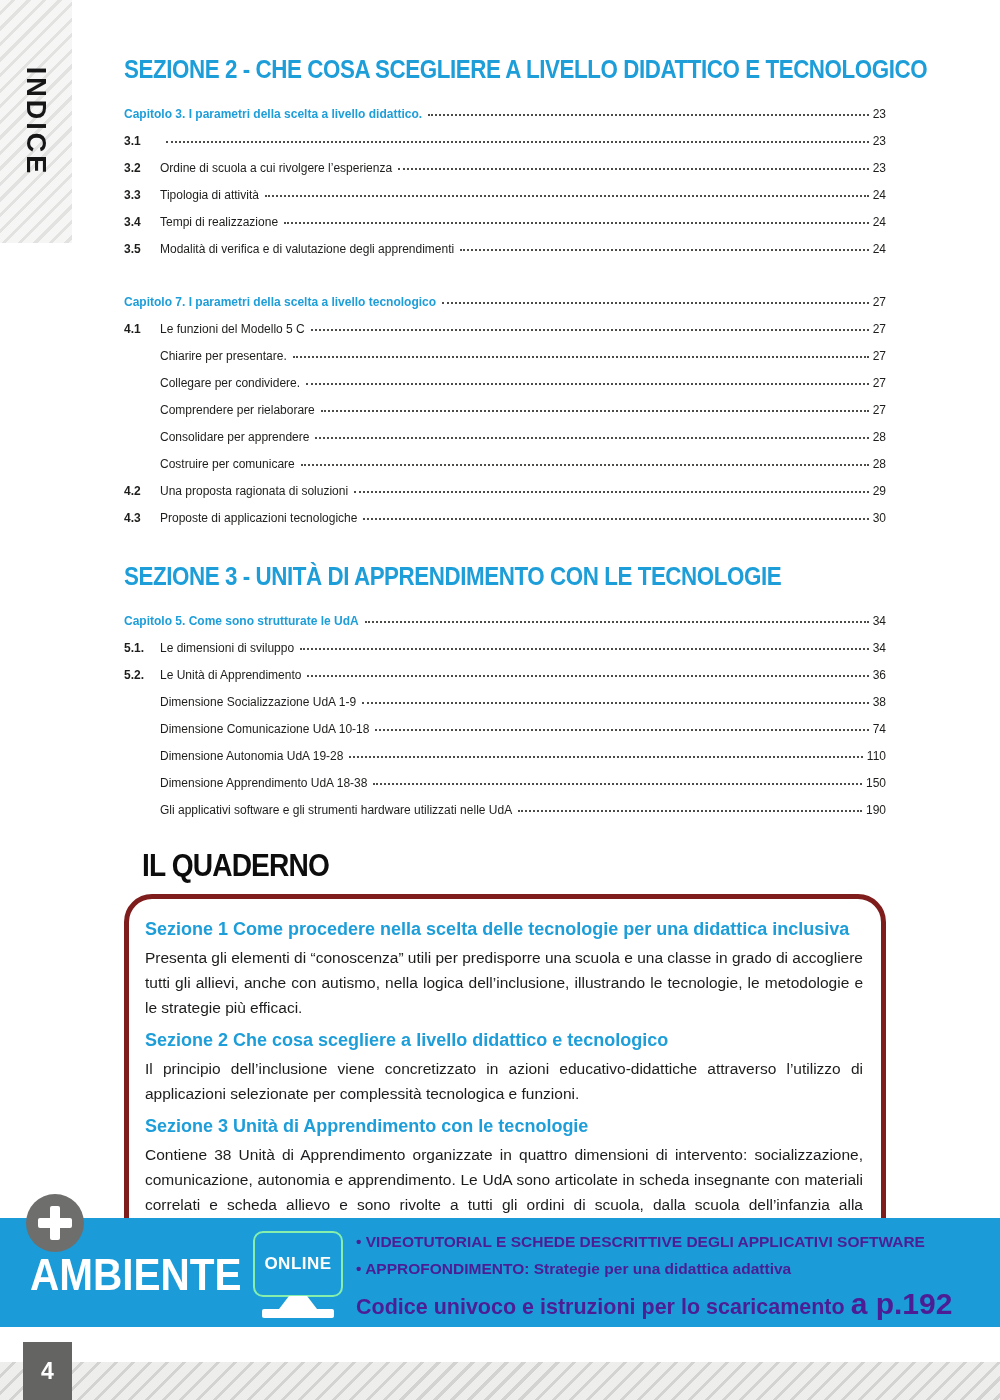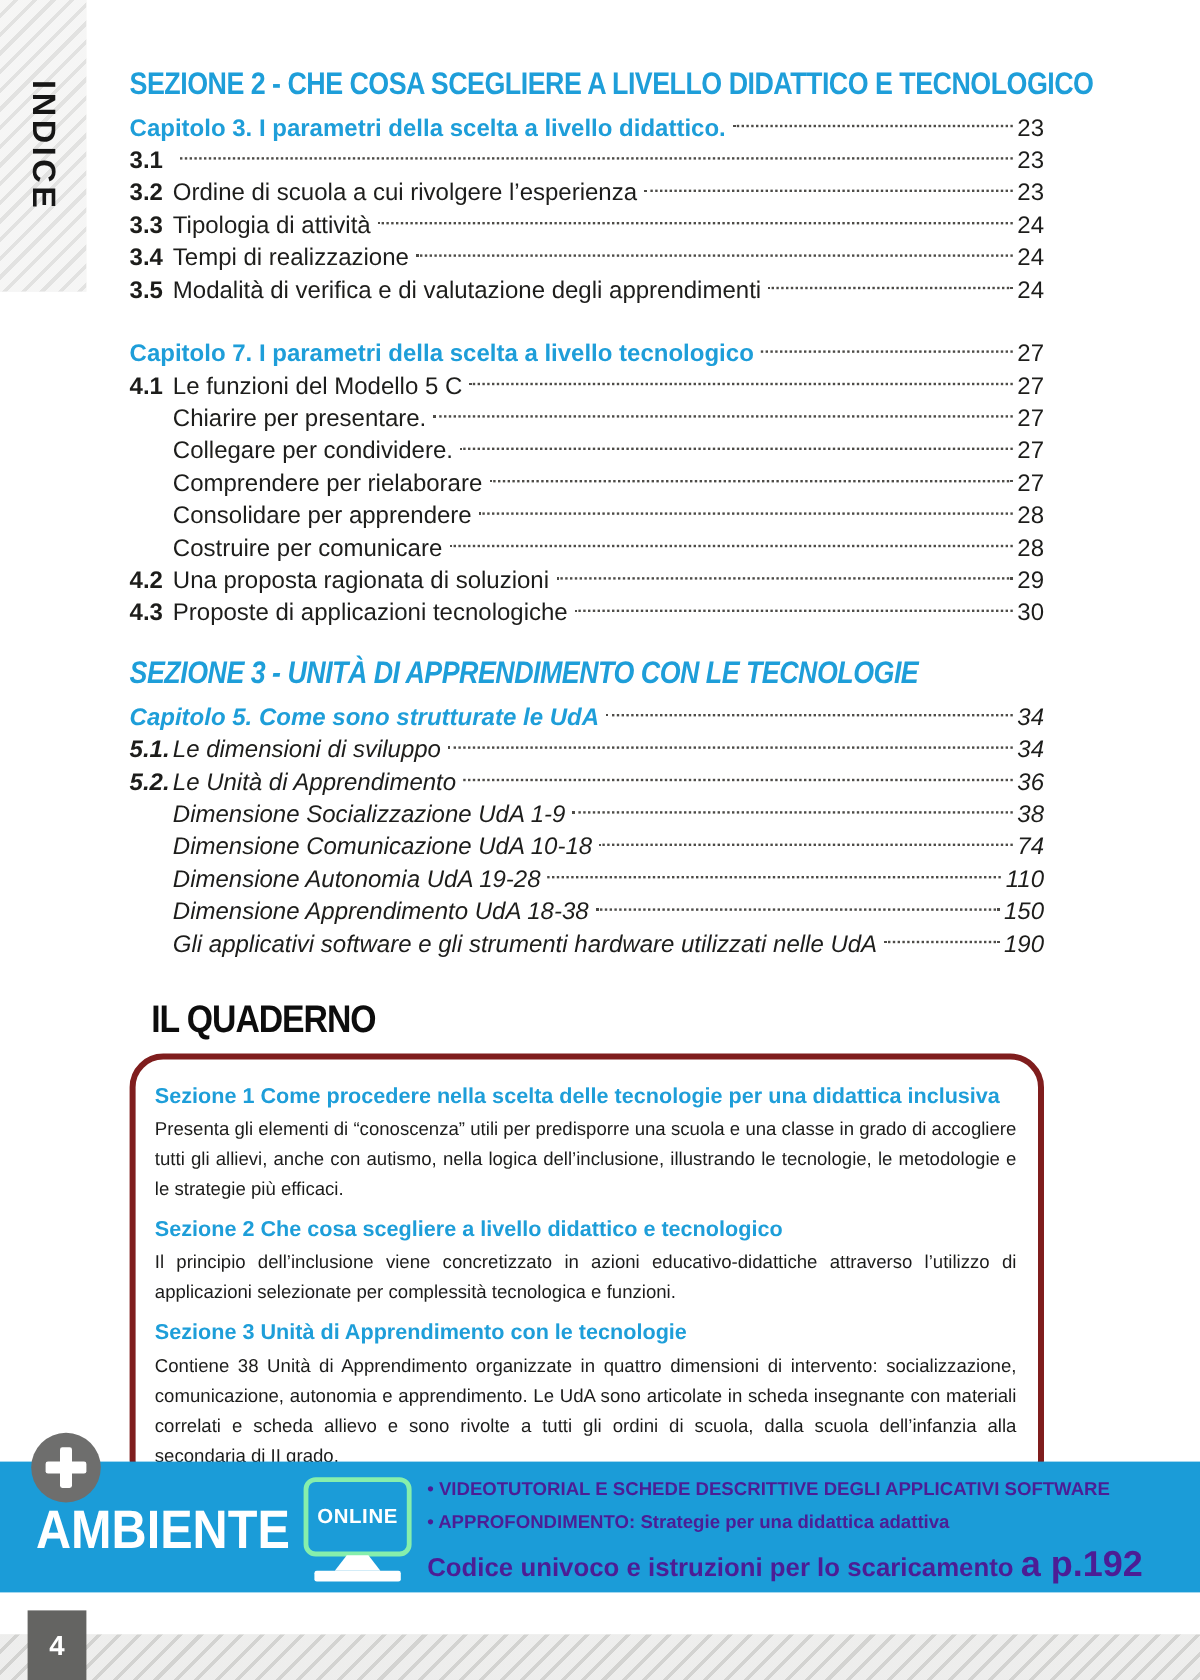--- a/index.html
+++ b/index.html
@@ -8,25 +8,25 @@
 
   
   .side-tab{position:absolute;left:0;top:0;width:72px;height:243px;
     background:#eaeae9;
     background-image:repeating-linear-gradient(135deg,rgba(255,255,255,.55) 0 8px,rgba(0,0,0,.035) 8px 11px);
     display:flex;align-items:center;justify-content:center;}
   .side-label{transform:rotate(90deg);white-space:nowrap;font-size:27px;font-weight:600;
     letter-spacing:3px;color:#161616;}
 
   
-  .content{position:absolute;left:108px;top:54px;width:762px;}
+  .content{position:absolute;left:124px;top:54px;width:762px;}
   .section-title{color:#1e9ed9;font-weight:bold;font-size:26px;letter-spacing:-.5px;
     white-space:nowrap;transform:scaleX(.86);transform-origin:0 50%;margin:0 0 9px 0;}
-  .section-block + .section-block{margin-top:20px;font-style:italic;}
-  .row{display:flex;align-items:center;height:27px;font-size:20px;}
+  .section-block + .section-block{margin-top:36px;}
+  .row{display:flex;align-items:flex-end;height:27px;font-size:12px;}
   .row .num{flex:none;width:36px;font-weight:bold;white-space:nowrap;}
   .row .lbl{white-space:nowrap;}
   .row.chapter .lbl{color:#1e9ed9;font-weight:bold;}
   .row.sub{padding-left:36px;}
   .row.gap{margin-top:26px;}
   .dots{flex:1;border-bottom:2.5px dotted #4d4b47;margin:0 4px 5px 6px;min-width:20px;}
   .pg{flex:none;text-align:right;white-space:nowrap;}
 
   
   .quaderno-title{font-size:32px;font-weight:bold;color:#0d0d0d;letter-spacing:-1px;
@@ -37,21 +37,21 @@
 
   
   .banner{position:absolute;left:0;top:1218px;width:1000px;height:109px;background:#1b9cd8;}
   .plus-circle{position:absolute;left:26px;top:1194px;width:58px;height:58px;border-radius:50%;
     background:#6e6e6d;z-index:3;}
   .plus-circle .ph{position:absolute;left:12px;top:24px;width:34px;height:10px;background:#fff;border-radius:2px;}
   .plus-circle .pv{position:absolute;left:24px;top:12px;width:10px;height:34px;background:#fff;border-radius:2px;}
   .ambiente{position:absolute;left:30px;top:50%;transform:translateY(-46%) scaleX(.9);
     transform-origin:0 50%;color:#fff;font-size:45px;font-weight:bold;white-space:nowrap;}
   .monitor{position:absolute;left:253px;top:13px;width:90px;}
-  .screen{box-sizing:border-box;height:66px;border:4px solid #86efac;border-radius:10px;
+  .screen{box-sizing:border-box;height:66px;border:2px solid #86efac;border-radius:10px;
     display:flex;align-items:center;justify-content:center;}
   .screen span{color:#fff;font-weight:bold;font-size:17px;letter-spacing:.5px;}
   .stand{width:18px;height:0;border-bottom:13px solid #fff;border-left:10px solid transparent;
     border-right:10px solid transparent;margin:-1px auto 0;}
   .mbase{width:72px;height:9px;background:#fff;border-radius:2px;margin:0 auto;}
   .banner-right{position:absolute;left:356px;top:10px;width:638px;color:#4c1d95;}
   .bullet{font-weight:bold;font-size:15.5px;line-height:27px;white-space:nowrap;}
   .codeline{margin-top:5px;white-space:nowrap;}
   .code-text{font-size:21.5px;font-weight:bold;}
   .code-page{font-size:30px;font-weight:bold;margin-left:6px;}

